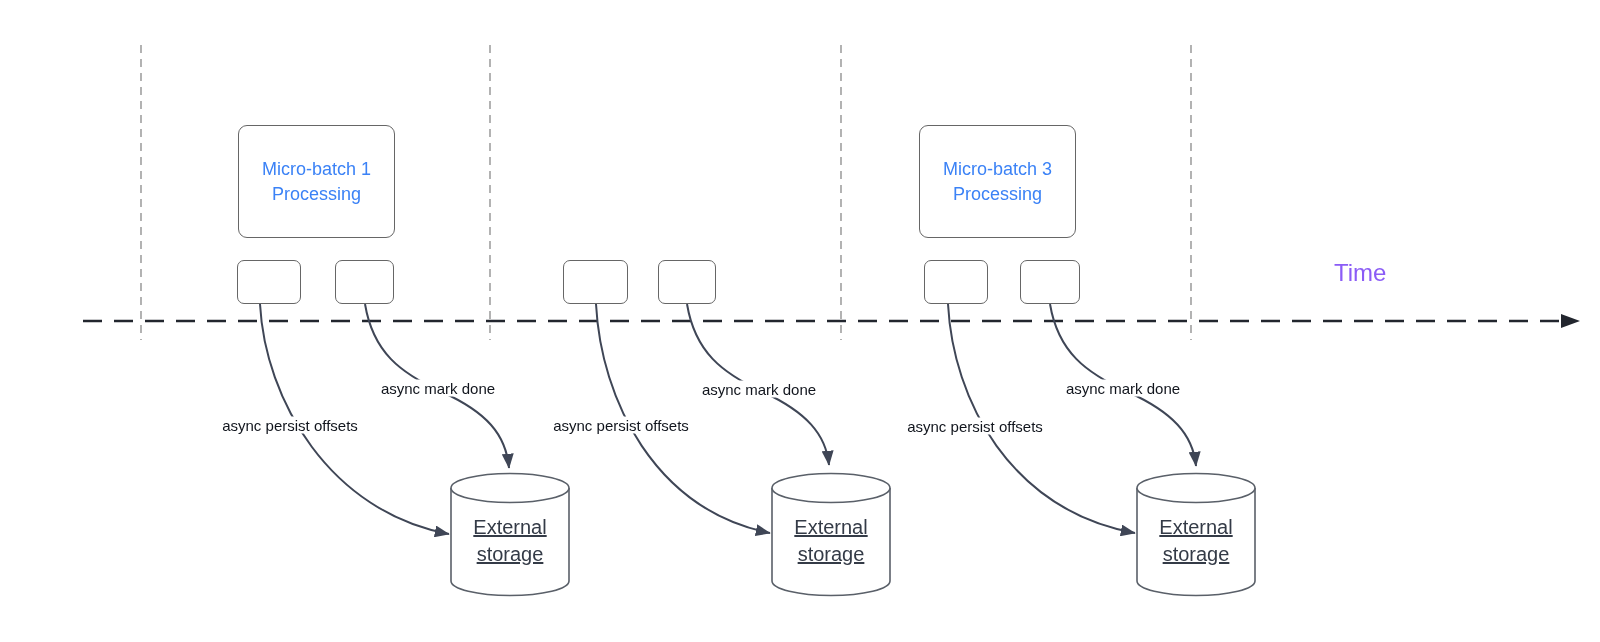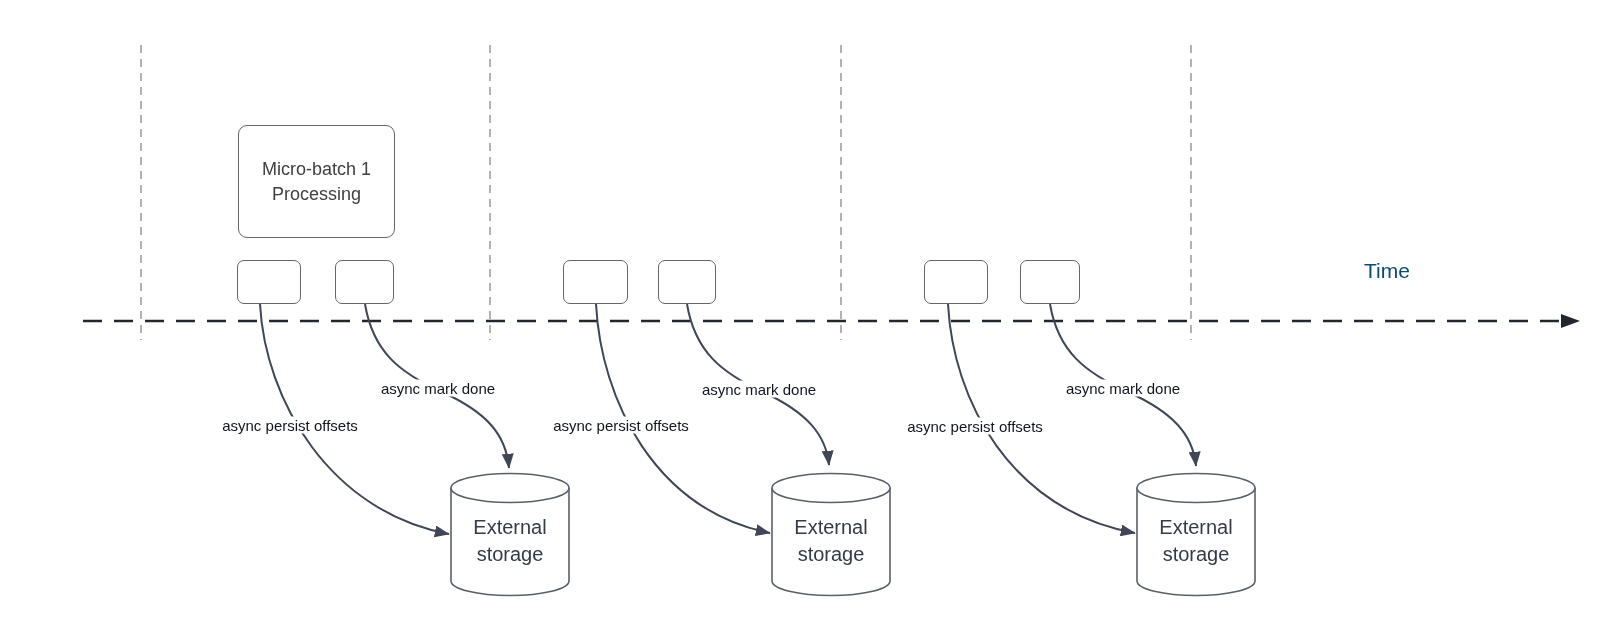--- a/index.html
+++ b/index.html
@@ -5,21 +5,21 @@
   html,body{margin:0;padding:0;background:#fff;}
   #canvas{
     position:relative;width:1600px;height:642px;background:#fff;
     font-family:"Liberation Sans",sans-serif;overflow:hidden;
   }
   #lines{position:absolute;left:0;top:0;}
   .procbox{
     position:absolute;top:125px;height:113px;width:157px;box-sizing:border-box;
     border:1.5px solid #666666;border-radius:9px;background:#fff;
     display:flex;align-items:center;justify-content:center;text-align:center;
-    font-size:18px;line-height:25px;color:#404040;padding:0 14px;
+    font-size:18px;line-height:25px;color:#3b82f6;padding:0 14px;
   }
   .procbox.s1{left:238px}
   .procbox.s2{left:559px}
   .procbox.s3{left:919px}
   .chip{
     position:absolute;top:260px;height:44px;box-sizing:border-box;
     border:1.5px solid #666666;border-radius:7px;background:#fff;
   }
   .chip.s1a{left:237px;width:64px}
   .chip.s1b{left:335px;width:59px}
@@ -33,27 +33,27 @@
     background:#ffffff;padding:0 3px;
   }
   .persist.s1{left:290px;top:425px}
   .persist.s2{left:621px;top:425px}
   .persist.s3{left:975px;top:426px}
   .done.s1{left:438px;top:388px}
   .done.s2{left:759px;top:389px}
   .done.s3{left:1123px;top:388px}
   .storage{
     position:absolute;width:120px;transform:translateX(-50%);top:514px;
-    text-align:center;font-size:20px;line-height:27px;color:#343b47;
+    text-align:center;font-size:20px;line-height:27px;color:#343b47;text-decoration:underline;
   }
   .storage.s1{left:510px}
   .storage.s2{left:831px}
   .storage.s3{left:1196px}
   .timelabel{
-    position:absolute;left:1364px;top:259px;font-size:21px;color:#0c4a6e;
+    position:absolute;left:1334px;top:259px;font-size:24px;color:#8b5cf6;
   }
 </style>
 </head>
 <body>
 
 <div id="canvas">
 
   <svg id="lines" width="1600" height="642" viewBox="0 0 1600 642">
     <defs>
       <marker id="arr" viewBox="0 0 10 8" refX="9.5" refY="4" markerWidth="7.5" markerHeight="6" orient="auto">
@@ -86,20 +86,21 @@
       <path d="M 772 488 L 772 581 A 59 14.5 0 0 0 890 581 L 890 488" fill="#ffffff" stroke="#5a6069" stroke-width="1.6"></path>
       <ellipse cx="831" cy="488" rx="59" ry="14.5" fill="#ffffff" stroke="#5a6069" stroke-width="1.6"></ellipse>
     </g>
     <g>
       <path d="M 1137 488 L 1137 581 A 59 14.5 0 0 0 1255 581 L 1255 488" fill="#ffffff" stroke="#5a6069" stroke-width="1.6"></path>
       <ellipse cx="1196" cy="488" rx="59" ry="14.5" fill="#ffffff" stroke="#5a6069" stroke-width="1.6"></ellipse>
     </g>
   </svg>
 
   <div class="procbox s1">Micro-batch 1 Processing</div>
+  <div class="procbox s3">Micro-batch 3 Processing</div>
 
   <div class="chip s1a"></div>
   <div class="chip s1b"></div>
   <div class="chip s2a"></div>
   <div class="chip s2b"></div>
   <div class="chip s3a"></div>
   <div class="chip s3b"></div>
 
   <div class="alabel persist s1">async persist offsets</div>
   <div class="alabel done s1">async mark done</div>

